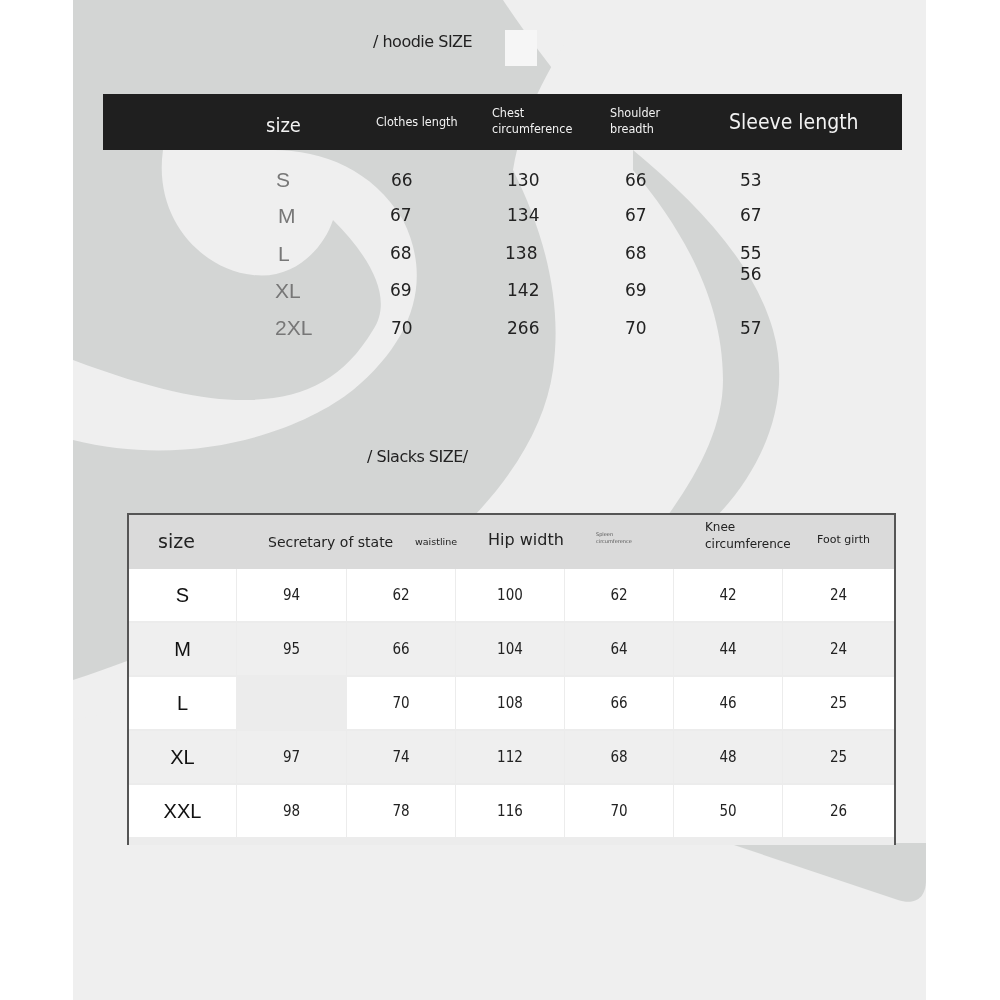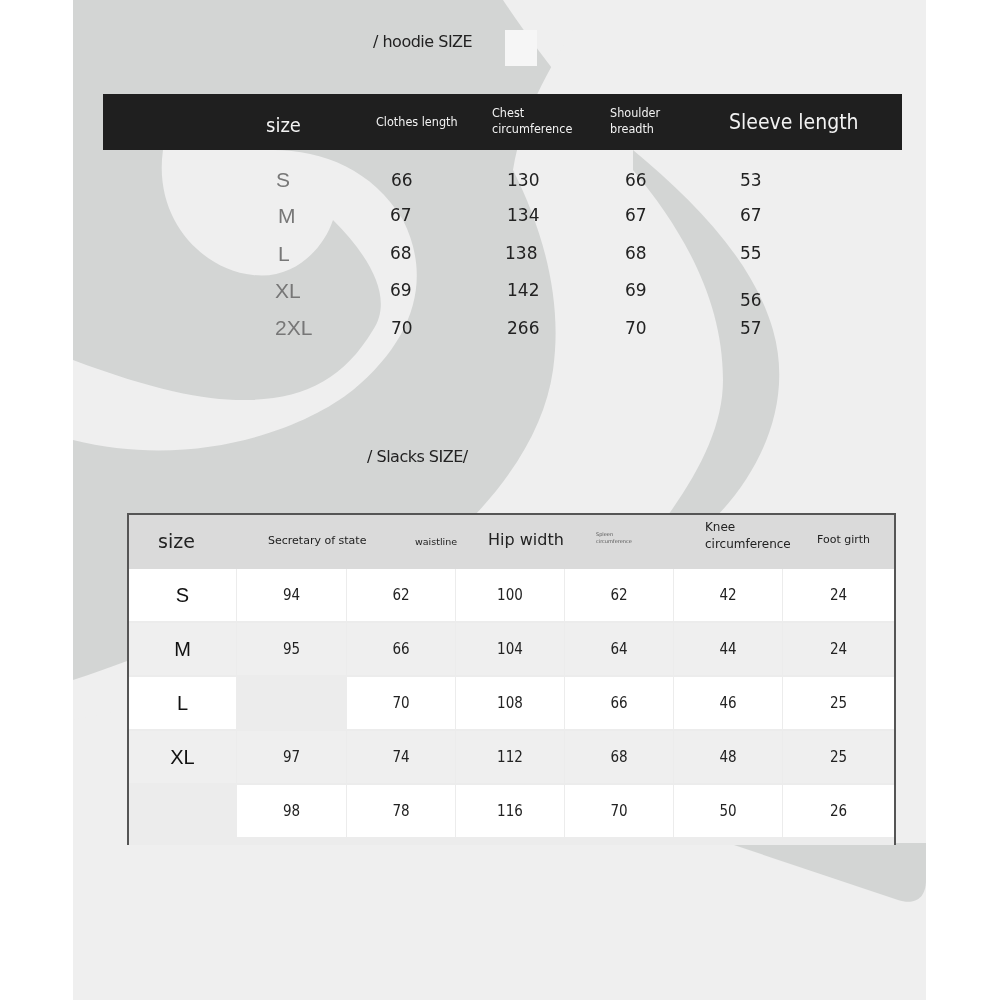--- a/index.html
+++ b/index.html
@@ -90,36 +90,36 @@
     <div class="hood-cell" style="left:317px; top:243px;">68</div>
     <div class="hood-cell" style="left:432px; top:243px;">138</div>
     <div class="hood-cell" style="left:552px; top:243px;">68</div>
     <div class="hood-cell" style="left:667px; top:243px;">55</div>
   </div>
   <div>
     <div class="hood-size" style="left:202px; top:279px;">XL</div>
     <div class="hood-cell" style="left:317px; top:280px;">69</div>
     <div class="hood-cell" style="left:434px; top:280px;">142</div>
     <div class="hood-cell" style="left:552px; top:280px;">69</div>
-    <div class="hood-cell" style="left:667px; top:290px;">56</div>
+    <div class="hood-cell" style="left:667px; top:264px;">56</div>
   </div>
   <div>
     <div class="hood-size" style="left:202px; top:316px;">2XL</div>
     <div class="hood-cell" style="left:318px; top:318px;">70</div>
     <div class="hood-cell" style="left:434px; top:318px;">266</div>
     <div class="hood-cell" style="left:552px; top:318px;">70</div>
     <div class="hood-cell" style="left:667px; top:318px;">57</div>
   </div>
 
   <div class="title" style="left:294px; top:447px;">/ Slacks SIZE/</div>
 
   <div class="slacks">
     <div class="s-head">
       <div class="sh" style="left:29px; top:15px; font-size:19px;">size</div>
-      <div class="sh" style="left:139px; top:19px; font-size:11px;">Secretary of state</div>
+      <div class="sh" style="left:139px; top:19px; font-size:14px;">Secretary of state</div>
       <div class="sh" style="left:250px; top:21px; font-size:9.5px;margin-left:36px;">waistline</div>
       <div class="sh" style="left:359px; top:15px; font-size:16px;">Hip width</div>
       <div class="sh" style="left:467px; top:16px; font-size:5px; line-height:1.4; color:#555;">
         <div>Spleen</div>
         <div>circumference</div>
       </div>
       <div class="sh" style="left:576px; top:4px; font-size:12px; line-height:1.4;">
         <div>Knee</div>
         <div>circumference</div>
       </div>
@@ -155,20 +155,21 @@
     <div class="s-row alt" style="top:216px;">
       <div class="s-cell size" style="left:0; width:107px;">XL</div>
       <div class="s-cell" style="left:108px; width:109px;">97</div>
       <div class="s-cell" style="left:218px; width:108px;">74</div>
       <div class="s-cell" style="left:327px; width:108px;">112</div>
       <div class="s-cell" style="left:436px; width:108px;">68</div>
       <div class="s-cell" style="left:545px; width:108px;">48</div>
       <div class="s-cell" style="left:654px; width:111px;">25</div>
     </div>
     <div class="s-row" style="top:270px;">
+      <div class="s-cell size" style="left:0; width:107px;">XXL</div>
       <div class="s-cell" style="left:108px; width:109px;">98</div>
       <div class="s-cell" style="left:218px; width:108px;">78</div>
       <div class="s-cell" style="left:327px; width:108px;">116</div>
       <div class="s-cell" style="left:436px; width:108px;">70</div>
       <div class="s-cell" style="left:545px; width:108px;">50</div>
       <div class="s-cell" style="left:654px; width:111px;">26</div>
     </div>
   </div>
 </div>
 

